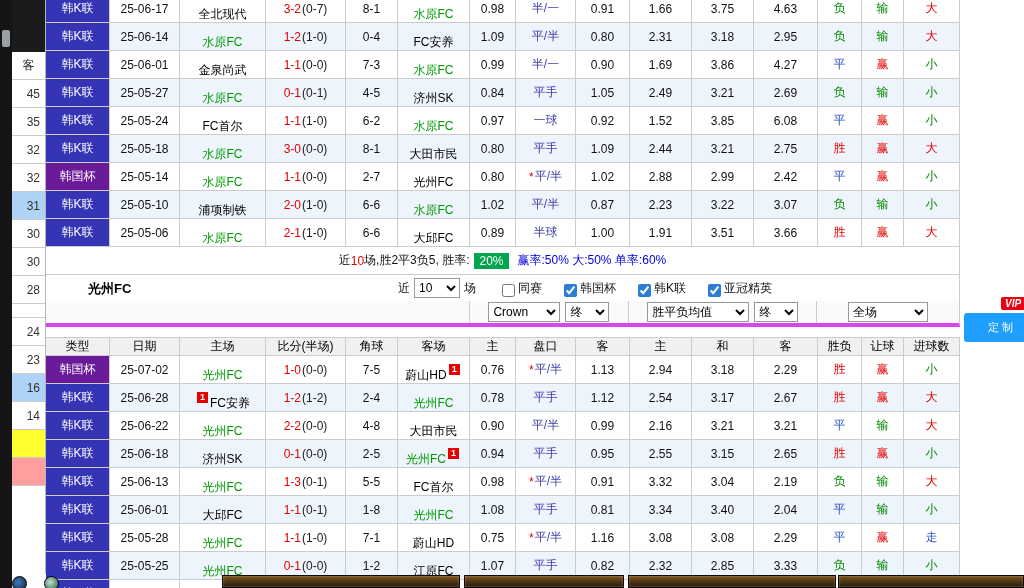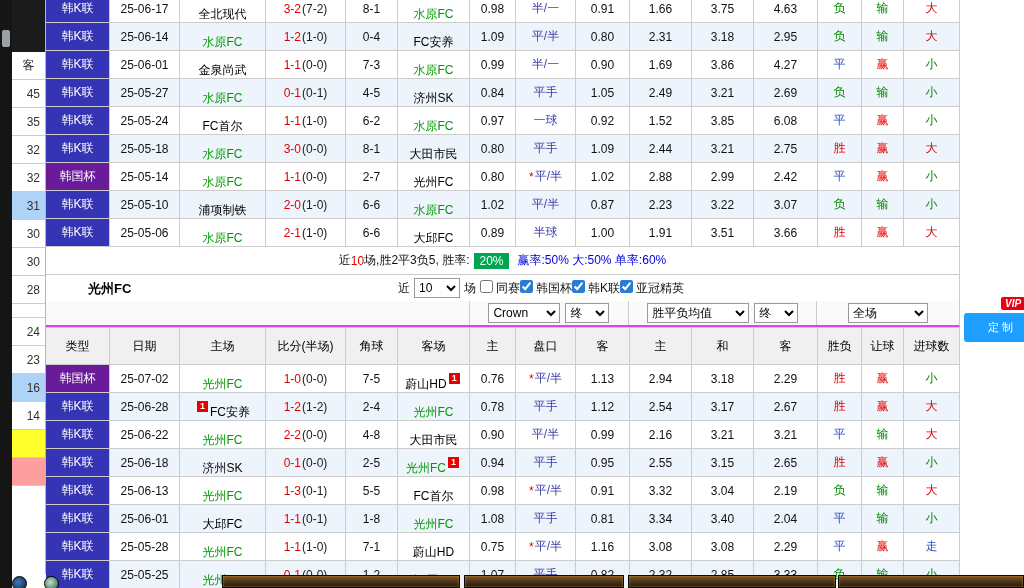--- a/index.html
+++ b/index.html
@@ -18,21 +18,21 @@
   .lc-cell { height:28px; border-bottom:1px solid #ccc; display:flex; align-items:center; justify-content:flex-end; padding-right:5px; color:#333; }
   .lc-header { justify-content:center; padding-right:0; color:#222; }
   .lc-cell.gap { height:14px; }
   .lc-cell.highlight { background:#aed3f7; }
   .lc-cell.yellow { background:#ffff2e; }
   .lc-cell.pink { background:#ff9e9e; }
   
   .main { position:absolute; left:46px; top:0; width:914px; background:#fff; }
   #table1 { margin-top:-5px; }
   .trow { display:grid; height:28px; }
-  .trow.hdr { height:38px; }
+  .trow.hdr { height:19px;margin-top:10px; }
   .cell { border-right:1px solid #ccc; border-bottom:1px solid #ccc; display:flex; align-items:center; justify-content:center; overflow:hidden; white-space:nowrap; background:#fff; }
   .trow.alt .cell { background:#eef4fb; }
   .trow .cell.league { background:var(--kleague); color:#fff; }
   .trow .cell.league.cup { background:var(--cup); }
   .hcell { background:#f0f0f0 !important; color:#000; border-top:1px solid #ccc; }
   .team { color:#000;margin-top:12px; }
   .team.hl { color:var(--team_highlight); }
   .score { color:var(--score); }
   .half { color:#222; margin-left:1px; }
   .hc-text { color:var(--handicap); }
@@ -44,24 +44,24 @@
   
   .summary-row { height:28px; border-right:1px solid #ccc; border-bottom:1px solid #ccc; display:flex; align-items:center; justify-content:center; background:#fff; }
   .summary-row .red { color:var(--score); }
   .green-box { background:var(--summary_green); color:#fff; padding:1px 5px; margin:0 5px; }
   .summary-row .blue { color:var(--summary_blue); margin-left:4px; }
   
   .title-row { position:relative; height:26px; border-right:1px solid #ccc; background:#fff; }
   .sec-title { position:absolute; left:42px; top:5px; font-size:13px; font-weight:bold; color:#000; }
   .filter-group { position:absolute; left:352px; top:2px; height:22px; display:flex; align-items:center; gap:4px; }
   .filter-group select { font-size:12px; height:20px; width:46px; border:1px solid #999; background:#fff; }
-  .cb { display:flex; align-items:flex-start; margin-left:0; cursor:pointer; }
+  .cb { display:flex; align-items:flex-end; margin-left:22px; cursor:pointer; }
   .cb input { margin:0 3px 0 0; accent-color:#2b7cd3; width:13px; height:13px; }
   
-  .controls-row { display:flex; height:26px; border-right:1px solid #ccc; border-bottom:2px solid #d946ef; background:#fafafa; }
+  .controls-row { display:flex; height:26px; border-right:1px solid #ccc; border-bottom:4px solid #d946ef; background:#fafafa; }
   .controls-row > div { border-right:1px solid #ccc; height:100%; display:flex; align-items:center; justify-content:center; gap:5px; }
   .controls-row > div:last-child { border-right:none; }
   .ctl-span { width:424px; }
   .ctl-g1 { width:160px; }
   .ctl-g2 { width:188px; }
   .ctl-g3 { width:142px; }
   .controls-row select { font-size:12px; height:20px; border:1px solid #999; background:#fff; }
   .sel-company { width:72px; }
   .sel-time { width:44px; }
   .sel-europe { width:102px; }
@@ -115,21 +115,21 @@
   <div class="main">
     <div id="table1">
         <div class="trow" style="grid-template-columns: 64px 70px 86px 80px 52px 72px 46px 60px 54px 62px 62px 64px 44px 42px 56px;">
           <div class="cell league">韩K联</div>
           <div class="cell">25-06-17</div>
           <div class="cell">
             <span class="team">全北现代</span>
           </div>
           <div class="cell">
             <span class="score">3-2</span>
-            <span class="half">(7-2)</span>
+            <span class="half">(0-7)</span>
           </div>
           <div class="cell">8-1</div>
           <div class="cell">
             <span class="team hl">水原FC</span>
           </div>
           <div class="cell">0.98</div>
           <div class="cell">
             <span class="hc-text">半/一</span>
           </div>
           <div class="cell">0.91</div>

